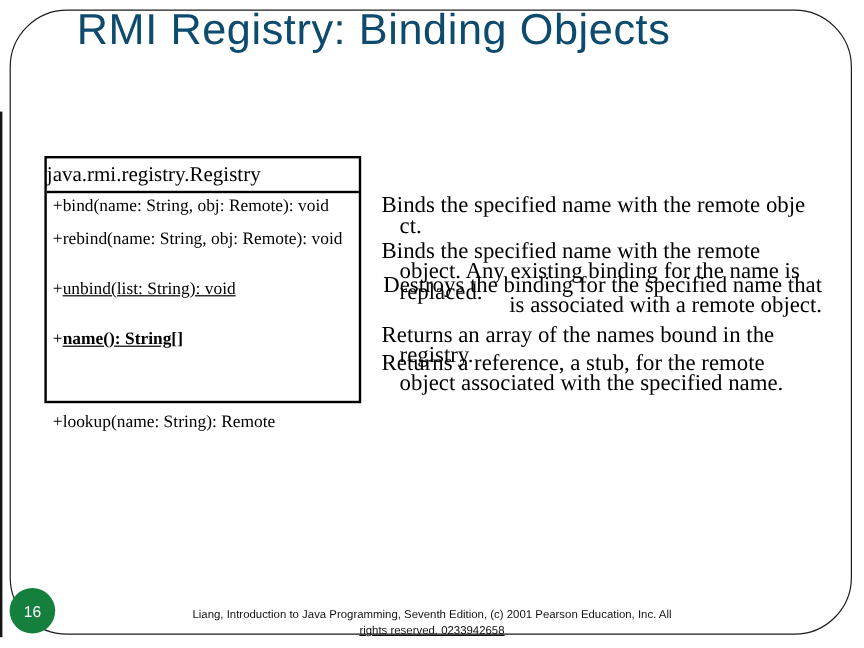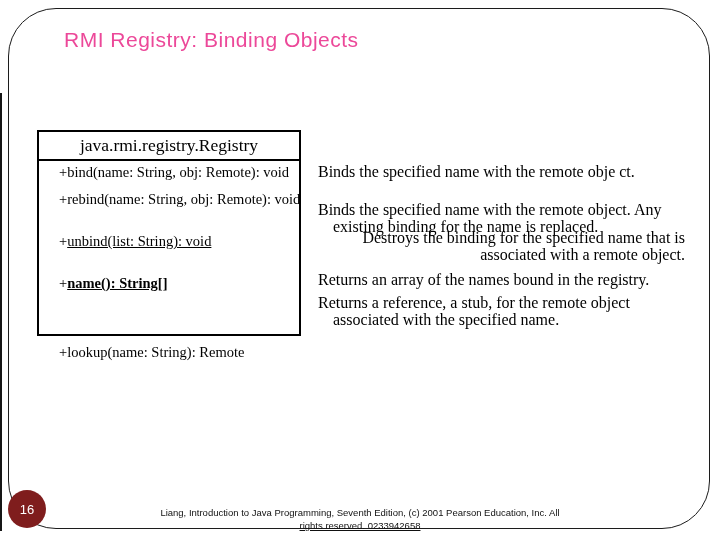--- a/index.html
+++ b/index.html
@@ -19,79 +19,78 @@
     box-sizing: border-box;
   }
   .left-edge-line {
     position: absolute;
     left: 0; top: 93px;
     width: 2px; height: 438px;
     background: #161616;
   }
   .slide-title {
     position: absolute;
-    left: 64px; top: 28px;
-    font-size: 21px;
+    left: 64px; top: 4px;
+    font-size: 36px;
     letter-spacing: 0.5px;
-    color: #ec4899;
+    color: #0c4a6e;
     white-space: nowrap;
   }
   
   .class-box {
     position: absolute;
     left: 37px; top: 130px;
     width: 264px; height: 206px;
     border: 2px solid #000;
     box-sizing: border-box;
     font-family: "Liberation Serif", serif;
     color: #000;
   }
   .class-name {
     height: 27px; line-height: 27px;
-    text-align: center;
     font-size: 17.5px;
     border-bottom: 2px solid #000;
   }
   .method {
     position: absolute;
-    left: 20px;
+    left: 5px;
     font-size: 14.5px;
     white-space: nowrap;
   }
   .method.m0 { top: 32px; }
   .method.m1 { top: 59px; }
   .method.m2 { top: 101px; }
   .method.m3 { top: 143px; }
   .method.m4 { top: 168px; margin-top: 44px; }
   .method.underline .body { text-decoration: underline; }
   .method.bold-underline .body { text-decoration: underline; font-weight: 700; }
   
   .desc {
     position: absolute;
     left: 318px;
     width: 352px;
     font-family: "Liberation Serif", serif;
-    font-size: 16px;
+    font-size: 19px;
     line-height: 17px;
     color: #000;
     padding-left: 15px;
     text-indent: -15px;
   }
   .desc.d0 { top: 163px; }
   .desc.d1 { top: 188px; margin-top: 13px; }
   .desc.d2 { top: 229px; text-align: right; }
   .desc.d3 { top: 271px; }
   .desc.d4 { top: 294px; }
   
   .page-circle {
     position: absolute;
     left: 8px; top: 490px;
     width: 38px; height: 38px;
     border-radius: 50%;
-    background: #7f1d1d;
+    background: #15803d;
     color: #ffffff;
     font-size: 13px;
     display: flex;
     align-items: center;
     justify-content: center;
   }
   
   .footer {
     position: absolute;
     left: 0; top: 506px;

